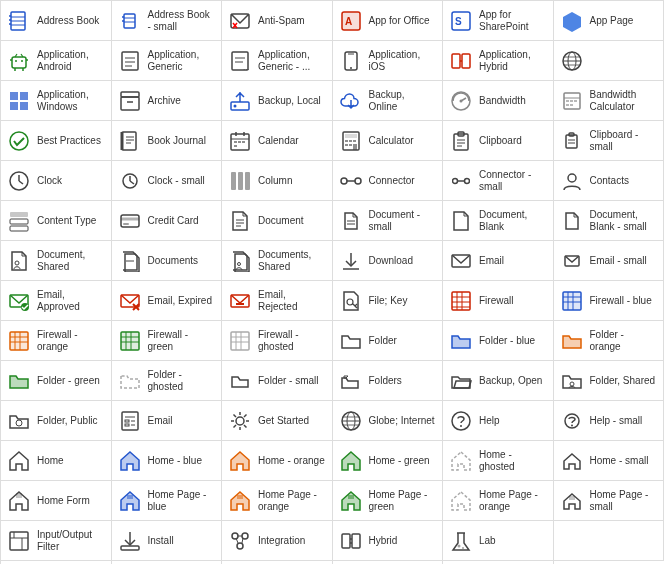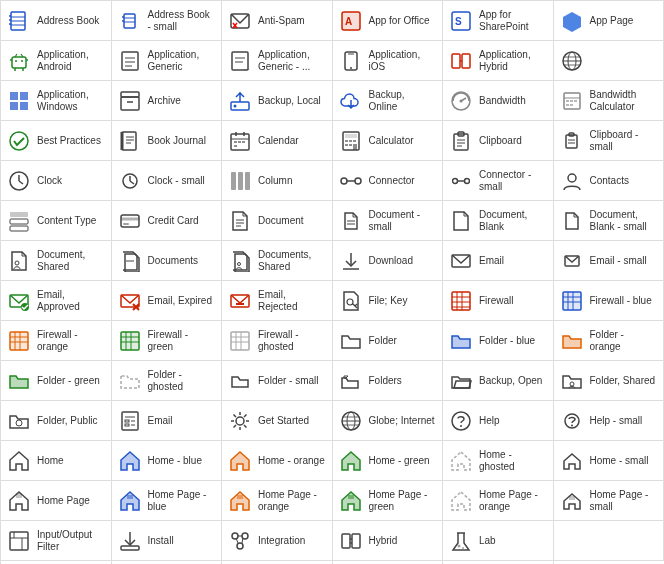--- a/index.html
+++ b/index.html
@@ -805,21 +805,21 @@
       </div>
       <span class="label">Home - small</span>
     </div>
     <div class="cell">
       <div class="icon-box">
         <svg width="22" height="22" viewBox="0 0 22 22">
           <polygon points="11,2 20,10 20,20 14,20 14,14 8,14 8,20 2,20 2,10" fill="none" stroke="#444" stroke-width="1.5"></polygon>
           <rect x="8" y="3" width="6" height="5" fill="#444" opacity="0.3"></rect>
         </svg>
       </div>
-      <span class="label">Home Page</span>
+      <span class="label">Home Form</span>
     </div>
     <div class="cell">
       <div class="icon-box">
         <svg width="22" height="22" viewBox="0 0 22 22">
           <polygon points="11,2 20,10 20,20 14,20 14,14 8,14 8,20 2,20 2,10" fill="#2255cc" opacity="0.3"></polygon>
           <polygon points="11,2 20,10 20,20 14,20 14,14 8,14 8,20 2,20 2,10" fill="none" stroke="#2255cc" stroke-width="1.5"></polygon>
           <rect x="8" y="5" width="6" height="4" fill="#2255cc" opacity="0.5"></rect>
         </svg>
       </div>
       <span class="label">Home Page - blue</span>

